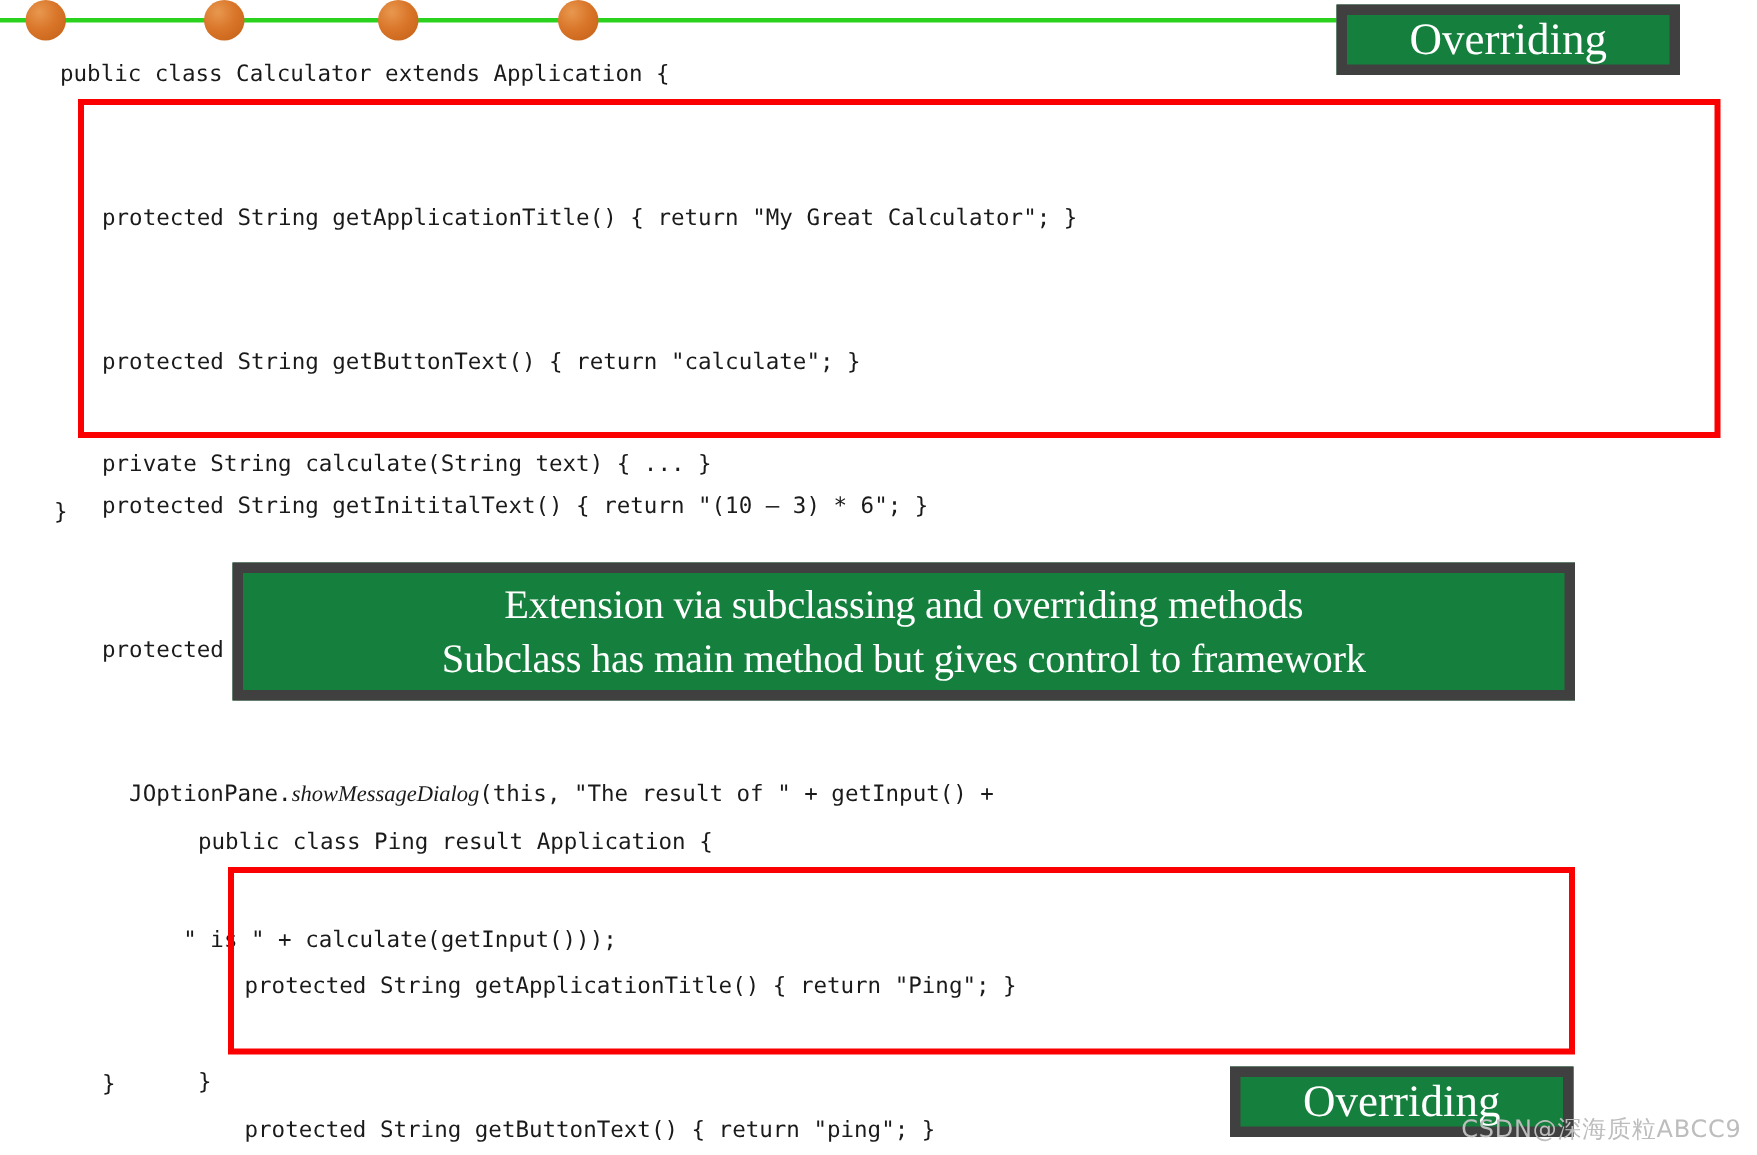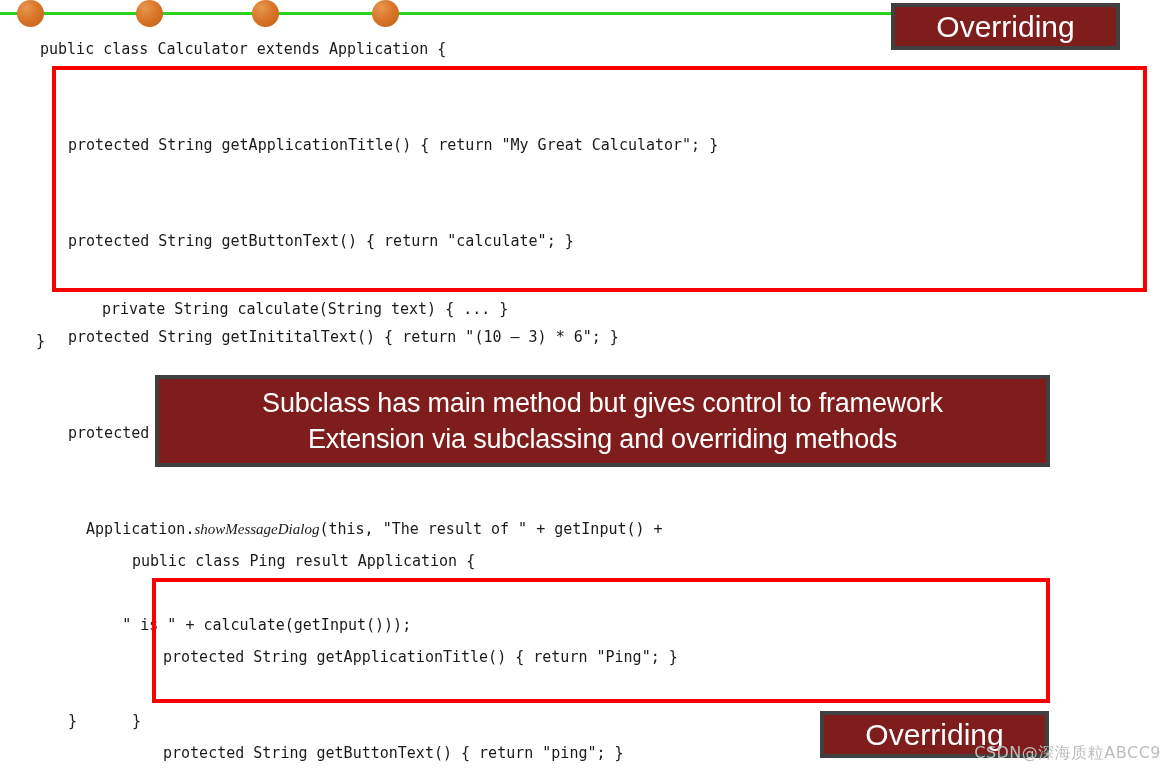--- a/index.html
+++ b/index.html
@@ -63,25 +63,25 @@
   .red-box {
     position: absolute;
     border: 4px solid #fa0000;
     background: transparent;
     box-sizing: border-box;
   }
 
   
   .orange-chip {
     position: absolute;
-    background: #7f1d1d;
-    border: 4px solid #404040;
+    background: #15803d;
+    border: 7px solid #404040;
     box-sizing: border-box;
     color: #ffffff;
-    font-family: Liberation Sans, sans-serif;
+    font-family: Liberation Serif, serif;
     display: flex;
     align-items: center;
     justify-content: center;
     text-align: center;
   }
   #overriding-top {
     left: 891px;
     top: 3px;
     width: 229px;
     height: 47px;
@@ -105,21 +105,21 @@
     letter-spacing: -0.2px;
   }
   #summary-callout .line {
     display: block;
     white-space: nowrap;
   }
 
   
   #calc-header   { left: 40px;  top: 33px;  }
   #calc-body     { left: 68px;  top: 65px;  }
-  #calc-private  { left: 68px;  top: 293px; margin-left: 34px; }
+  #calc-private  { left: 68px;  top: 293px; }
   #calc-close    { left: 36px;  top: 325px; }
 
   #ping-header   { left: 132px; top: 545px; }
   #ping-body     { left: 163px; top: 577px; }
   #ping-close    { left: 132px; top: 705px; }
 
   #red-box-top    { left: 52px;  top: 66px;  width: 1095px; height: 226px; }
   #red-box-bottom { left: 152px; top: 578px; width: 898px;  height: 125px; }
 
   
@@ -149,32 +149,32 @@
 
 <div class="code" id="calc-header">public class Calculator extends Application {</div>
 
 <div class="red-box" id="red-box-top"></div>
 
 <div class="code" id="calc-body">
   <div>protected String getApplicationTitle() { return "My Great Calculator"; }</div>
   <div>protected String getButtonText() { return "calculate"; }</div>
   <div>protected String getInititalText() { return "(10 – 3) * 6"; }</div>
   <div>protected void buttonClicked() {</div>
-  <div><span>  Application.</span><span class="it">showMessageDialog</span><span>(this, "The result of " + getInput() +</span></div>
+  <div><span>  JOptionPane.</span><span class="it">showMessageDialog</span><span>(this, "The result of " + getInput() +</span></div>
   <div>      " is " + calculate(getInput()));</div>
   <div>}</div>
 </div>
 
 <div class="code" id="calc-private">private String calculate(String text) { ... }</div>
 
 <div class="code" id="calc-close">}</div>
 
 <div class="orange-chip" id="summary-callout">
+  <span class="line">Extension via subclassing and overriding methods</span>
   <span class="line">Subclass has main method but gives control to framework</span>
-  <span class="line">Extension via subclassing and overriding methods</span>
 </div>
 
 <div class="code" id="ping-header">public class Ping result Application {</div>
 
 <div class="red-box" id="red-box-bottom"></div>
 
 <div class="code" id="ping-body">
   <div>protected String getApplicationTitle() { return "Ping"; }</div>
   <div>protected String getButtonText() { return "ping"; }</div>
   

